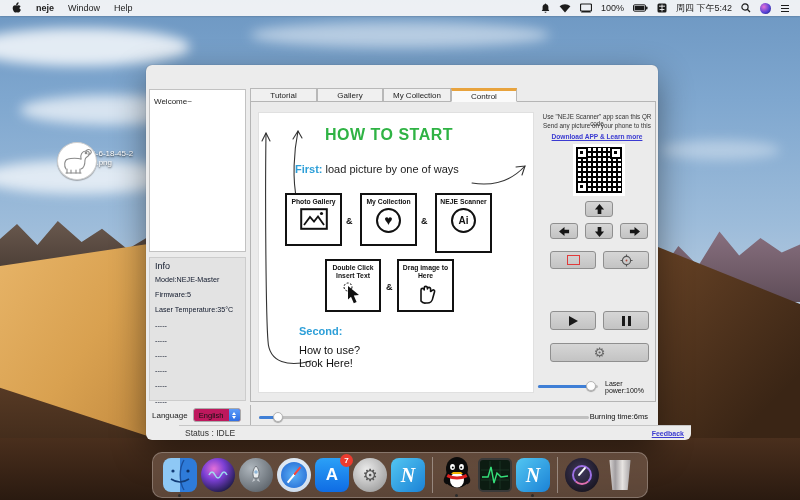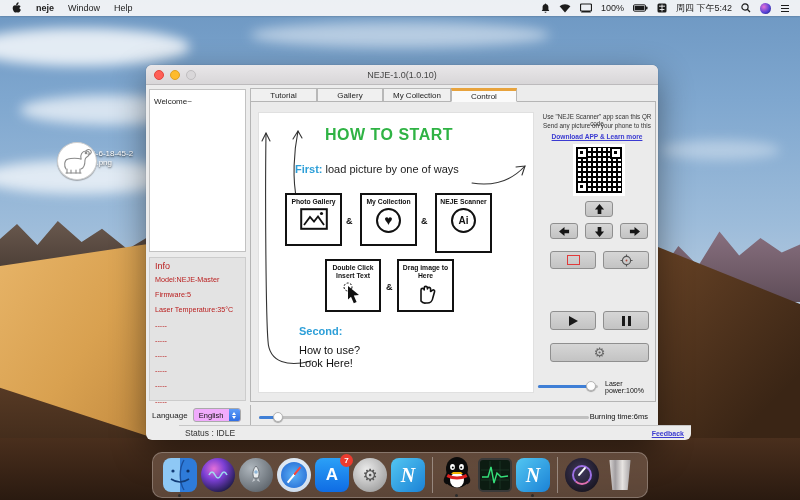--- a/index.html
+++ b/index.html
@@ -50,27 +50,27 @@
   .tl.red { left:8px; background:#ff5f57; border:1px solid #e2453c; }
   .tl.yel { left:24px; background:#febb2e; border:1px solid #dfa023; }
   .tl.gry { left:40px; background:#d9d7d9; border:1px solid #c0bec0; }
   #titlebar .title { font-size:9px; color:#464646; }
 
   
   #welcome-box { position:absolute; left:3px; top:24px; width:97px; height:163px;
                  background:#fff; border:1px solid #c2c2c2; font-size:8px; color:#222; }
   #welcome-box .item { padding:7px 4px; }
   #info-box { position:absolute; left:3px; top:192px; width:97px; height:144px;
-              background:#e3e3e3; border:1px solid #cccccc; padding:3px 5px; color:#b91c1c; }
+              background:#e3e3e3; border:1px solid #cccccc; padding:3px 5px; color:#0f172a; }
   #info-box .hd { font-size:9px; margin-bottom:4px; }
   #info-box .ln { font-size:7.2px; margin-bottom:6.2px; white-space:nowrap; }
   #lang-row { position:absolute; left:6px; top:342px; width:97px; height:16px; display:flex; align-items:center; }
   #lang-row .lab { font-size:8px; color:#222; margin-right:5px; }
   #lang-sel { display:flex; align-items:stretch; width:48px; height:14px; border:1px solid #aaa;
-              background:#f0abfc; border-radius:3px; overflow:hidden; }
+              background:#be185d; border-radius:3px; overflow:hidden; }
   #lang-sel .val { flex:1; font-size:7.5px; display:flex; align-items:center; justify-content:center; color:#111; }
   #lang-sel .step { width:11px; background:linear-gradient(#5d9cf8,#2f6fe4); display:flex; flex-direction:column;
                     align-items:center; justify-content:center; gap:1px; }
   .tri-up { width:0; height:0; border-left:2.5px solid transparent; border-right:2.5px solid transparent; border-bottom:3px solid #fff; }
   .tri-dn { width:0; height:0; border-left:2.5px solid transparent; border-right:2.5px solid transparent; border-top:3px solid #fff; }
 
   
   .tab { position:absolute; top:23px; height:14px; background:#f0f0f0; border:1px solid #b8b8b8;
          font-size:8px; color:#222; display:flex; align-items:center; justify-content:center; }
   #tab-0 { left:104px; width:67px; }
@@ -269,26 +269,20 @@
           <path d="M6 28h15"></path>
           <circle cx="26" cy="8" r=".8" fill="#8a8a8a"></circle>
         </g>
       </svg>
     </div>
     <div class="lbl">2018-6-6-18-45-2</div>
     <div class="lbl" style="margin-top:0;">7.png</div>
   </div>
 
   <div id="win">
-    <div id="titlebar">
-      <span class="tl red"></span>
-      <span class="tl yel"></span>
-      <span class="tl gry"></span>
-      <span class="title">NEJE-1.0(1.0.10)</span>
-    </div>
 
     <div id="welcome-box">
       <div class="item">Welcome~</div>
     </div>
     <div id="info-box">
       <div class="hd">Info</div>
       <div class="ln">Model:NEJE-Master</div>
       <div class="ln">Firmware:5</div>
       <div class="ln">Laser Temperature:35°C</div>
       <div class="ln">-----</div>

